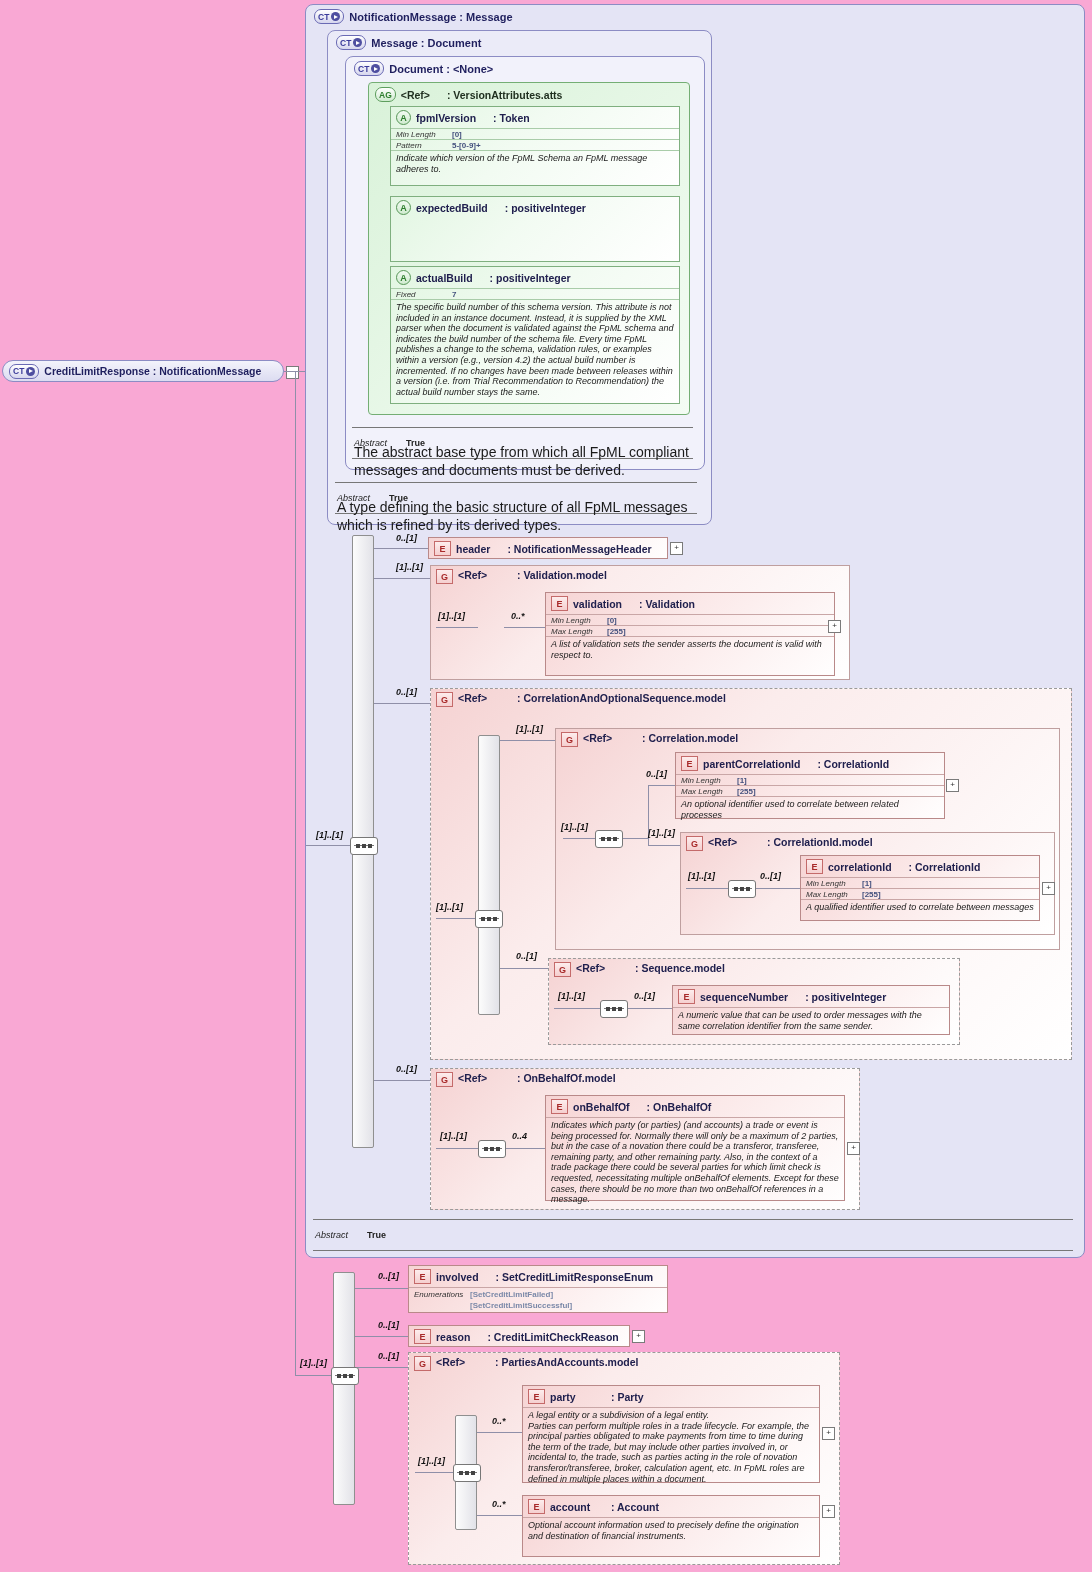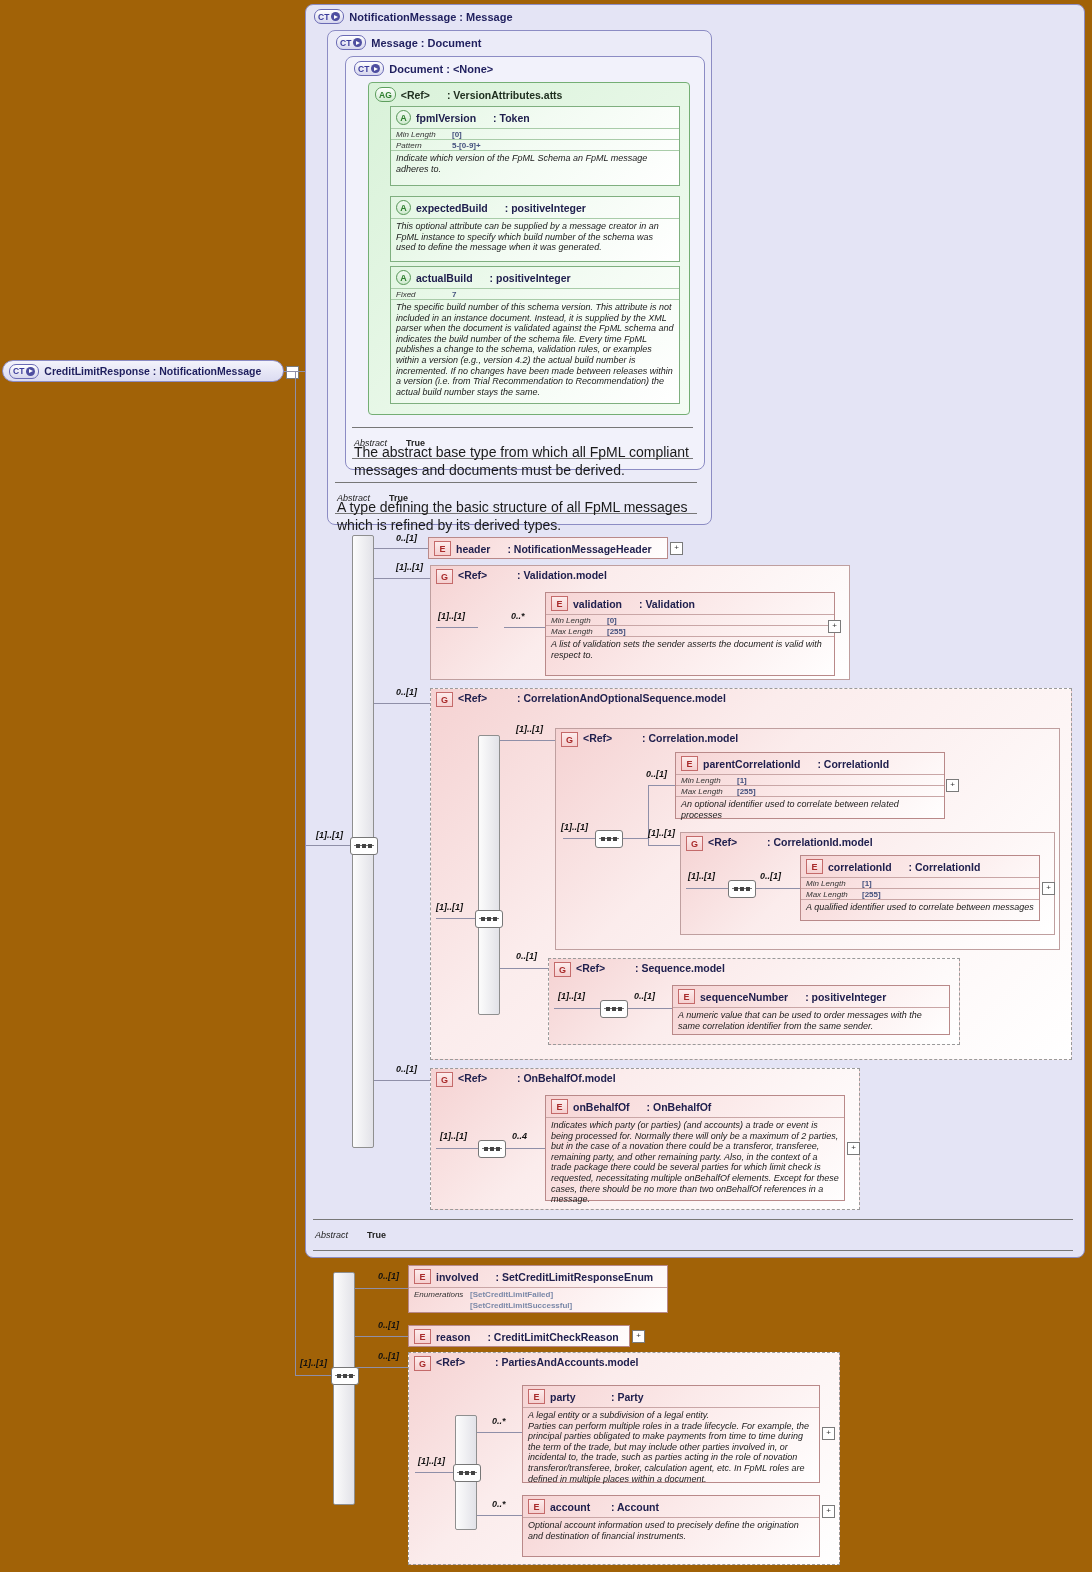--- a/index.html
+++ b/index.html
@@ -1,16 +1,16 @@
 <!DOCTYPE html>
 <html><head>
 <meta charset="utf-8">
 <style>
   html,body{margin:0;padding:0;background:#fff;}
-  #canvas{position:relative;width:1092px;height:1572px;background:#a16207;font-family:"Liberation Sans",sans-serif;overflow:hidden;}
+  #canvas{position:relative;width:1092px;height:1572px;background:#f9a8d4;font-family:"Liberation Sans",sans-serif;overflow:hidden;}
   .abs{position:absolute;box-sizing:border-box;}
   
   .ctbox{background:#E4E4F5;border:1px solid #8C8CC4;border-radius:8px;}
   .ctbox.l2{background:#EBEBF8;}
   .ctbox.l3{background:#F2F2FB;}
   .ct-title{display:flex;align-items:center;gap:5px;padding:4px 0 0 8px;font-size:11px;font-weight:bold;color:#1F1F5E;white-space:nowrap;}
   .rootbox{background:linear-gradient(180deg,#F3F3FB,#DCDCF1);border:1px solid #8C8CC4;border-radius:11px;display:flex;align-items:center;gap:5px;padding:0 4px 0 6px;font-size:10.5px;font-weight:bold;color:#1F1F5E;white-space:nowrap;}
   
   .badge{display:inline-flex;align-items:center;justify-content:center;flex:none;font-weight:bold;}
   .badge.ct{height:13px;padding:0 3px;border:1px solid #6A6AB4;border-radius:7px;background:linear-gradient(#fff,#D6D6EE);color:#3A3A9A;font-size:8.5px;gap:2px;}
@@ -116,21 +116,20 @@
       </div>
     <div class="ndesc">Indicate which version of the FpML Schema an FpML message adheres to.</div>
   </div>
 
   <div class="abs node attr" style="left:390px;top:196px;width:290px;height:66px">
     <div class="node-title">
       <span class="badge a">A</span>
       <span class="nm">expectedBuild</span>
       <span class="tp">: positiveInteger</span>
     </div>
-    <div class="ndesc">This optional attribute can be supplied by a message creator in an FpML instance to specify which build number of the schema was used to define the message when it was generated.</div>
   </div>
 
   <div class="abs node attr" style="left:390px;top:266px;width:290px;height:138px">
     <div class="node-title">
       <span class="badge a">A</span>
       <span class="nm">actualBuild</span>
       <span class="tp">: positiveInteger</span>
     </div>
     <div class="frow">
         <span class="fl">Fixed</span>

